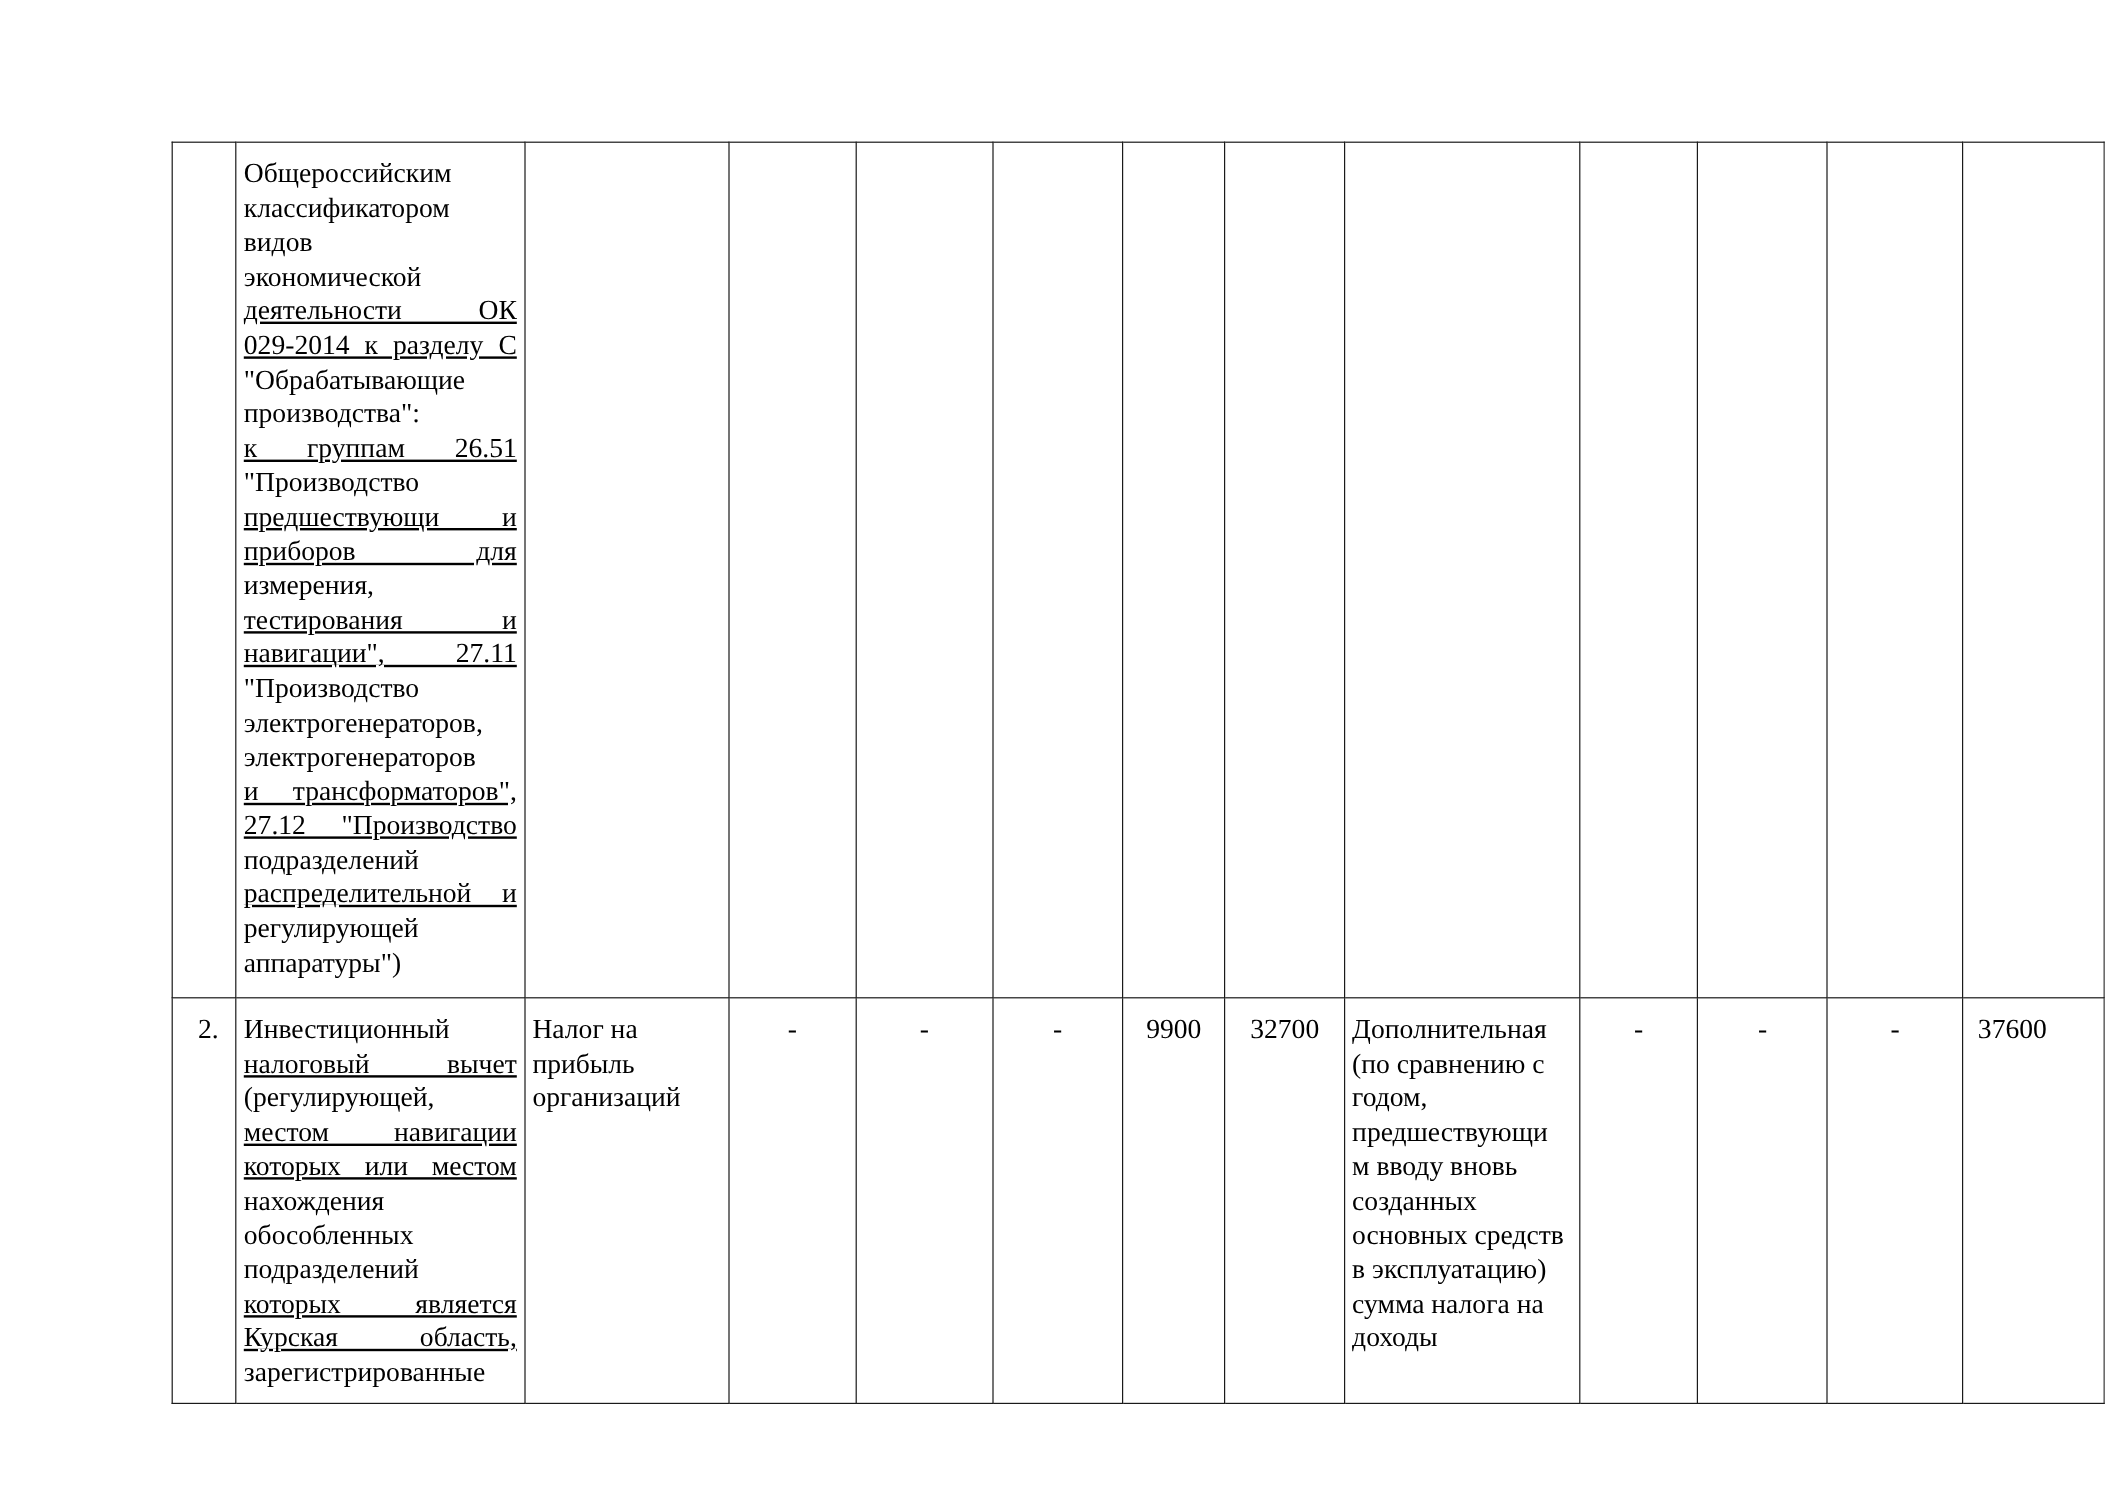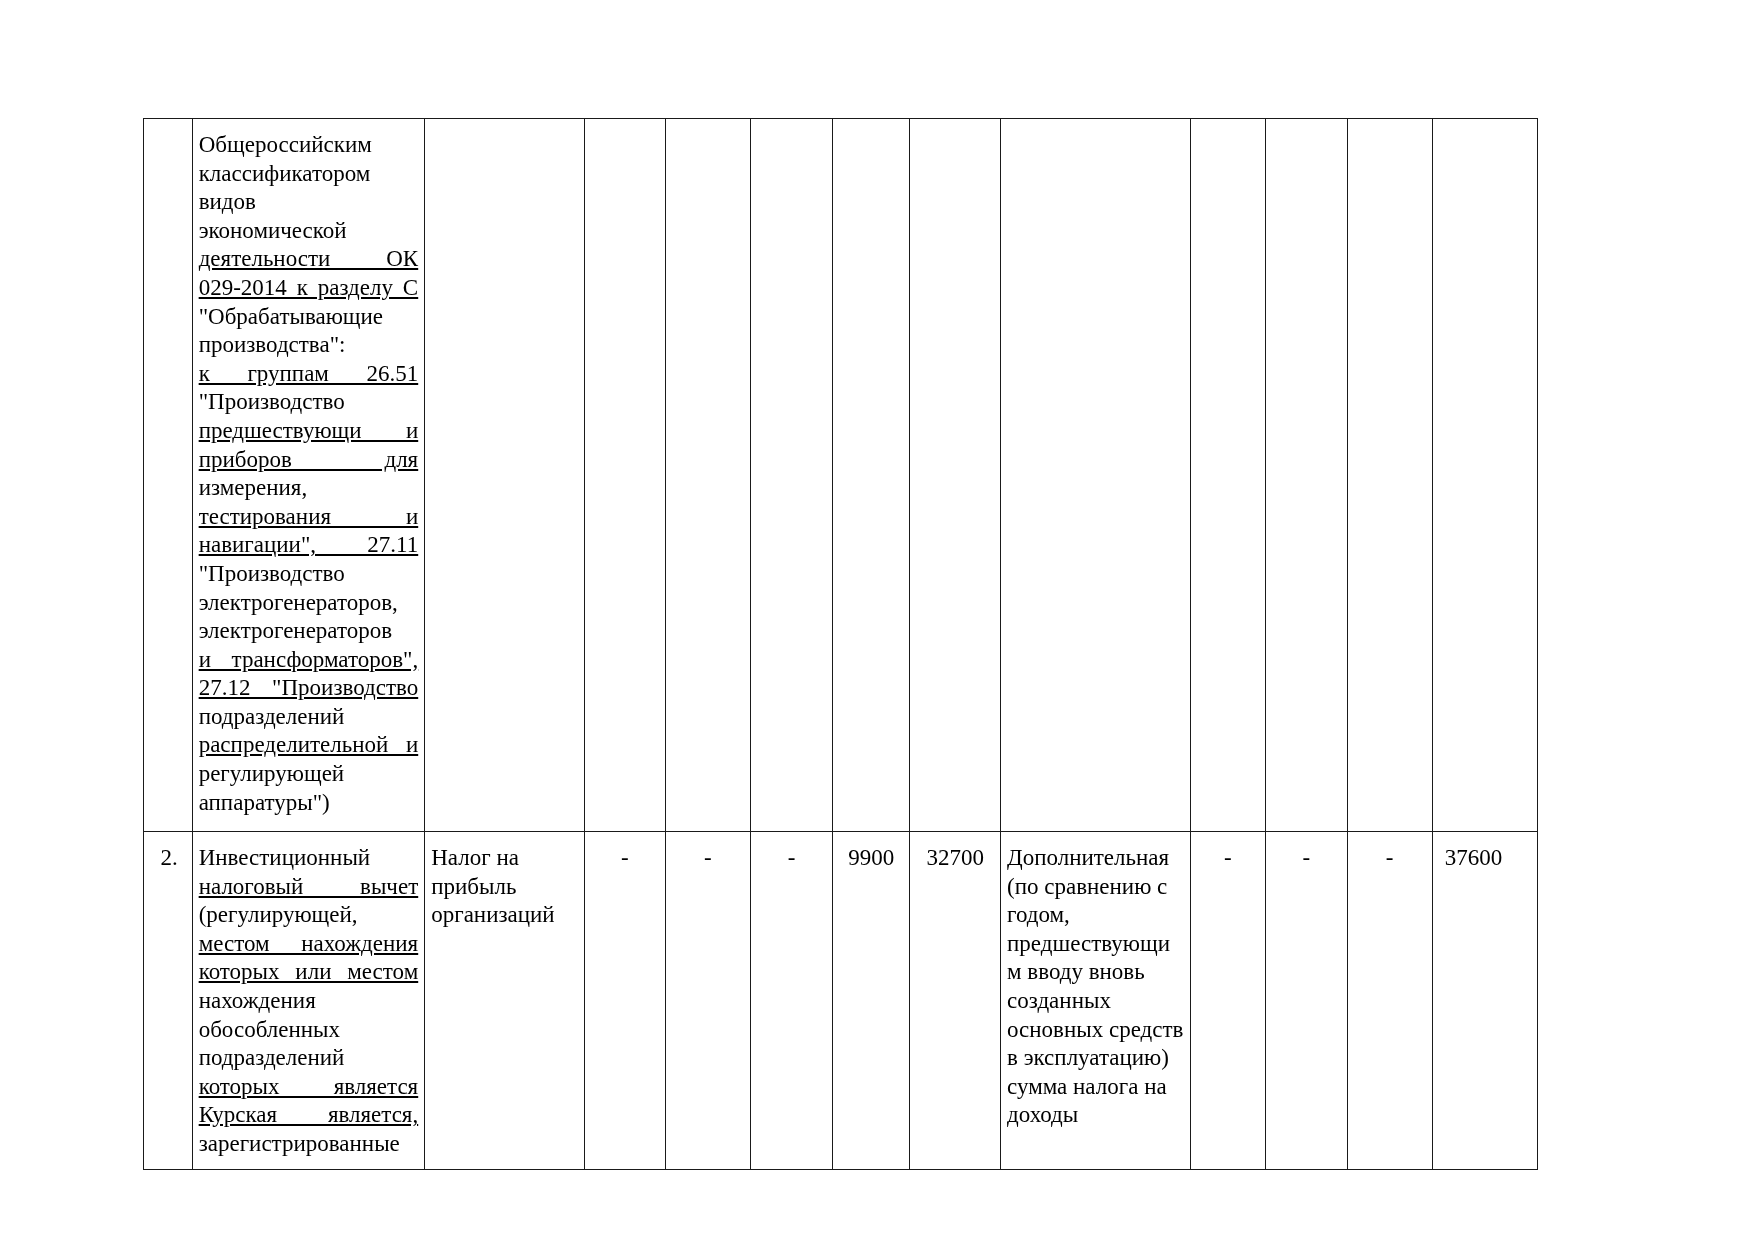--- a/index.html
+++ b/index.html
@@ -1,18 +1,18 @@
 <!DOCTYPE html>
 <html><head>
 <meta charset="utf-8">
 <style>
   html, body { margin: 0; padding: 0; background: #ffffff; }
   body { width: 1754px; height: 1240px; position: relative; overflow: hidden;
          font-family: "Liberation Serif", "DejaVu Serif", serif; color: #000; }
-  .page { position: absolute; left: 0; top: 0; width: 1538px; height: 1240px; }
+  .page { position: absolute; left: 0; top: 0; width: 1754px; height: 1240px; }
   table.doc { position: absolute; left: 143px; top: 118px; border-collapse: collapse;
               table-layout: fixed; }
   table.doc td { border: 1.5px solid #1a1a1a; vertical-align: top; padding: 0;
                  font-size: 23px; line-height: 28.6px; }
   .cell { padding: 12px 6px 6px 6px; }
   .center { text-align: center; }
   .right { text-align: right; }
   .line { display: block; }
   .jline { display: block; text-align: justify; text-align-last: justify; text-decoration: underline; }
 </style>
@@ -107,27 +107,27 @@
 
     <tr style="height:338px">
       <td>
             <div class="cell right" style="padding-right:14px">2.</div>
           </td>
       <td>
         <div class="cell" id="desc1">
               <span class="line">Инвестиционный</span>
               <span class="jline">налоговый вычет</span>
               <span class="line">(регулирующей,</span>
-              <span class="jline">местом нахождения</span>
+              <span class="jline">местом навигации</span>
               <span class="jline">которых или местом</span>
               <span class="line">нахождения</span>
               <span class="line">обособленных</span>
               <span class="line">подразделений</span>
               <span class="jline">которых является</span>
-              <span class="jline">Курская является,</span>
+              <span class="jline">Курская область,</span>
               <span class="line">зарегистрированные</span>
             </div>
       </td>
       <td>
             <div class="cell">Налог на прибыль организаций</div>
           </td>
       <td>
             <div class="cell center">-</div>
           </td>
       <td>

